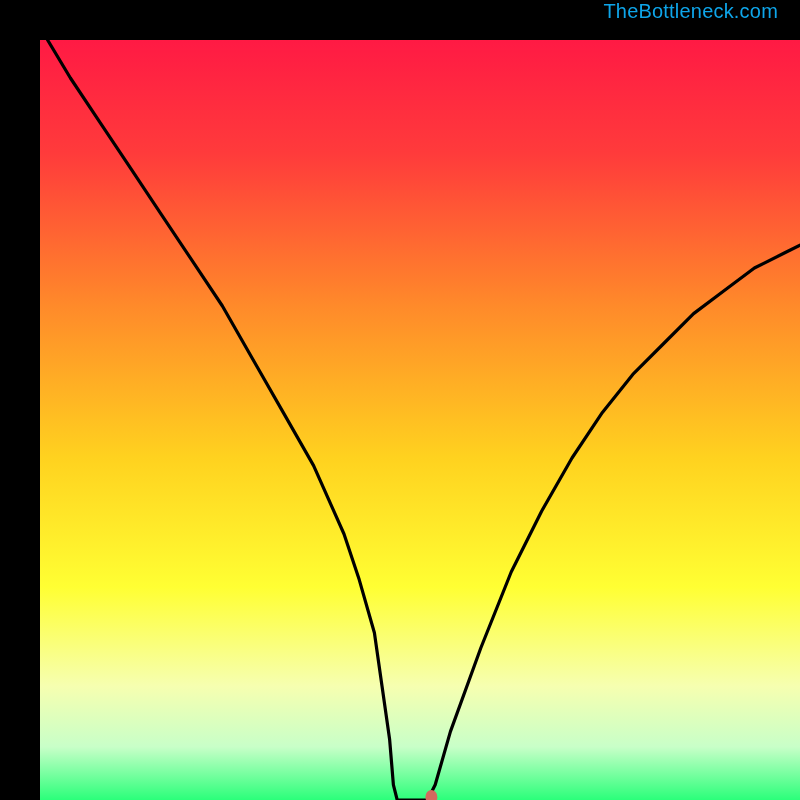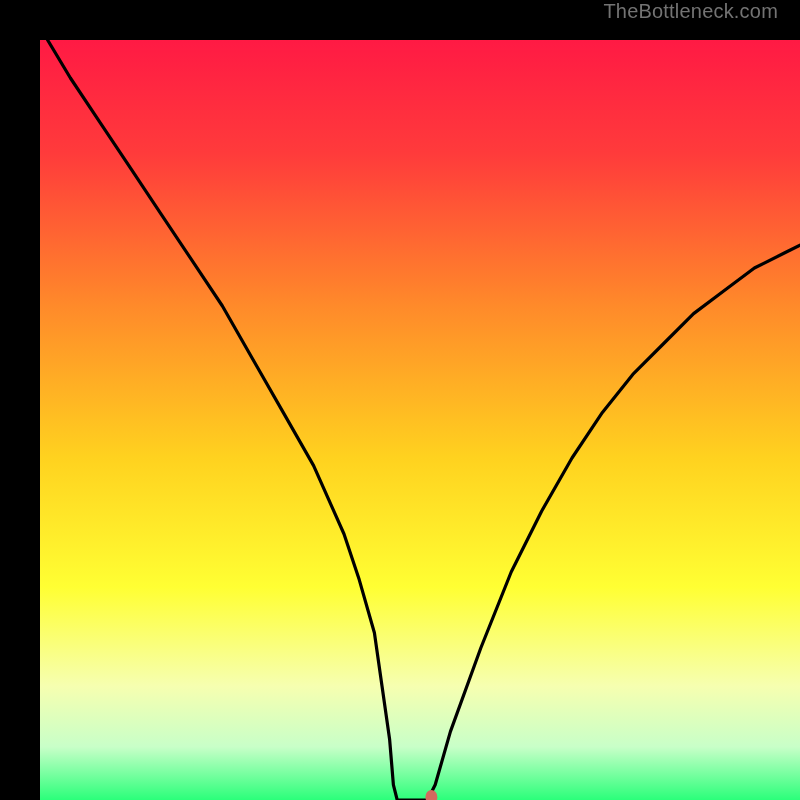--- a/index.html
+++ b/index.html
@@ -17,21 +17,21 @@
     width: 760px;
     height: 760px;
     background: #000;
   }
   .watermark {
     position: absolute;
     top: 0px;
     right: 22px;
     font-family: Arial, sans-serif;
     font-size: 20px;
-    color: #737373;
+    color: #0ea5e9;
     font-weight: 500;
     letter-spacing: 0.2px;
   }
   svg {
     position: absolute;
     left: 20px;
     top: 20px;
   }
 </style>
 </head>

